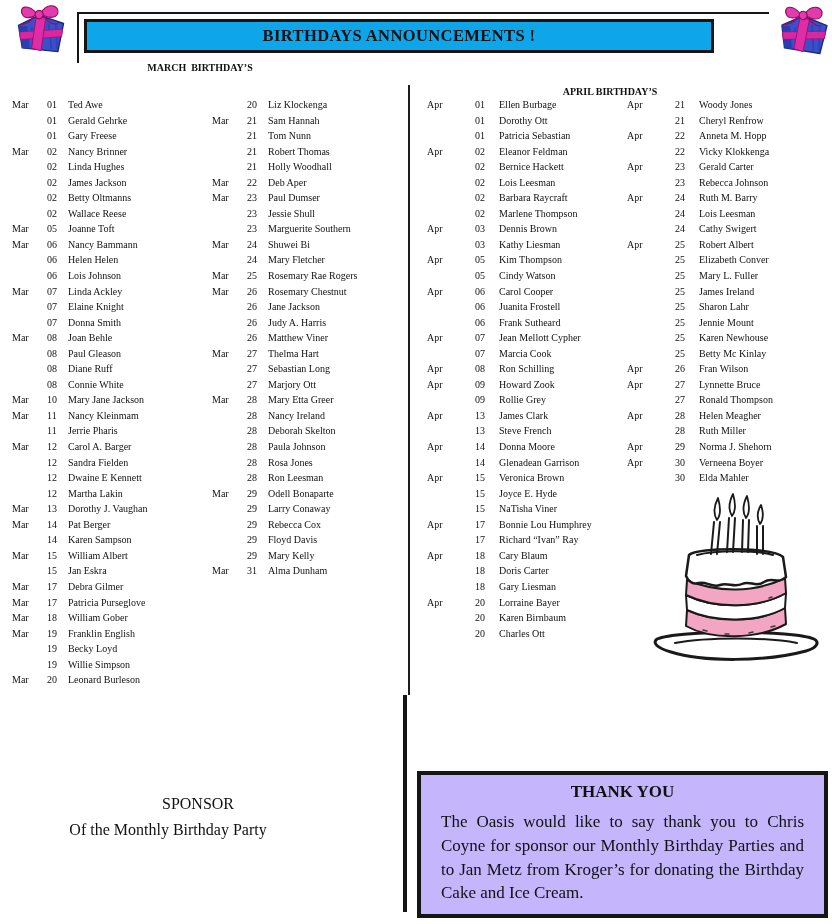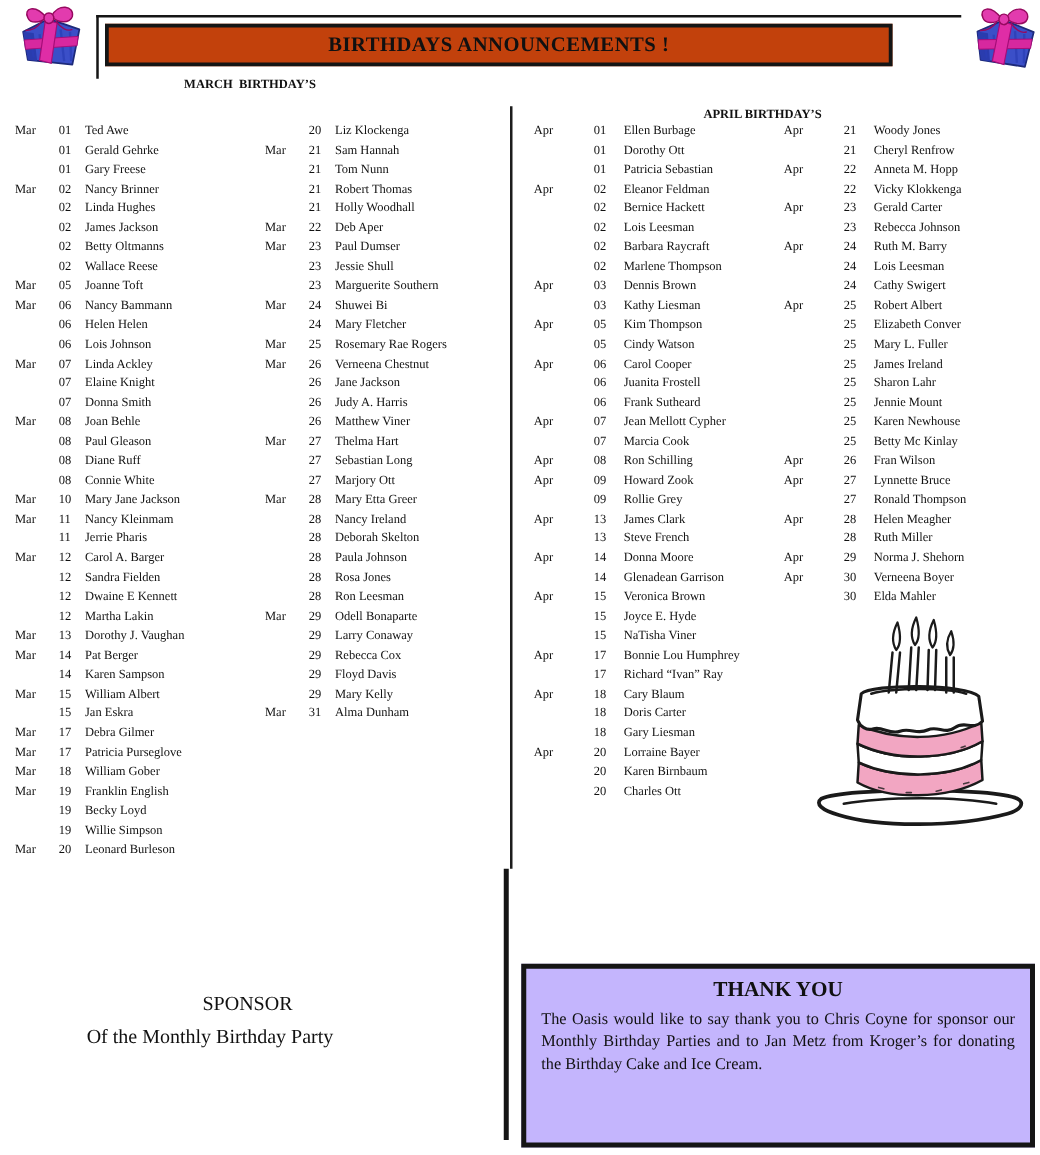--- a/index.html
+++ b/index.html
@@ -11,21 +11,21 @@
   .abs{position:absolute;}
 
   
   .gift{width:60px;height:60px;}
   #gift-left{left:11px;top:1px;}
   #gift-right{left:774px;top:2px;transform:rotate(3deg);}
 
   
   .shadow-l{left:77px;top:12px;width:690px;height:49px;border-top:2px solid #151515;border-left:2px solid #151515;}
   .title-box{left:84px;top:19px;width:630px;height:34px;border:3px solid #151515;box-sizing:border-box;
-    display:flex;align-items:center;justify-content:center;background:#c2410c;}
+    display:flex;align-items:center;justify-content:center;background:#0ea5e9;}
   .title-box h1{margin:0;font-size:16.5px;font-weight:bold;letter-spacing:.4px;}
 
   .sec-h{top:62px;font-weight:bold;font-size:10px;text-align:center;white-space:pre;}
   #march-heading{left:40px;width:320px;}
   #april-heading{left:450px;width:320px;margin-top:24px;}
 
   .vthin{left:408px;top:85px;width:2px;height:610px;background:#1d1d1d;}
   .vthick{left:403px;top:695px;width:4px;height:217px;background:#151515;}
 
   
@@ -45,21 +45,21 @@
 
   
   .sponsor-line{font-weight:normal;font-size:16px;text-align:center;width:320px;}
   #sponsor-1{left:38px;top:795px;}
   #sponsor-2{left:8px;top:821px;}
 
   
   .thanks{left:417px;top:771px;width:411px;height:147px;border:4px solid #151515;box-sizing:border-box;
     padding:5px 12px 0 12px;background:#c4b5fd;}
   .thanks h2{margin:2px 0 4px 0;text-align:center;font-size:17px;font-weight:bold;}
-  .thanks p{margin:0;font-size:13px;line-height:1.4;text-align:justify;}
+  .thanks p{margin:8px;font-size:17px;line-height:1.4;text-align:justify;}
 </style>
 </head>
 <body>
 
 <svg width="0" height="0" style="position:absolute">
   <defs>
     <g id="gift-shape">
       <polygon points="8,26 30,15 56,24 50,54 12,50" fill="#3b4fc8" stroke="#1d2a7a" stroke-width="1.5" stroke-linejoin="round"></polygon>
       <polygon points="8,26 12,50 20,51 17,27" fill="#2a3cae"></polygon>
       <path d="M14 30 l3 18 M22 28 l2.5 21 M40 24 l3 27 M48 26 l1 25" stroke="#2b3db5" stroke-width="2" fill="none" opacity="0.75"></path>
@@ -347,21 +347,21 @@
       <span class="n">Mary Fletcher</span>
     </div>
     <div class="row">
       <span class="m">Mar</span>
       <span class="d">25</span>
       <span class="n">Rosemary Rae Rogers</span>
     </div>
     <div class="row">
       <span class="m">Mar</span>
       <span class="d">26</span>
-      <span class="n">Verneena Chestnut</span>
+      <span class="n">Rosemary Chestnut</span>
     </div>
     <div class="row">
       <span class="m"></span>
       <span class="d">26</span>
       <span class="n">Jane Jackson</span>
     </div>
     <div class="row">
       <span class="m"></span>
       <span class="d">26</span>
       <span class="n">Judy A. Harris</span>

